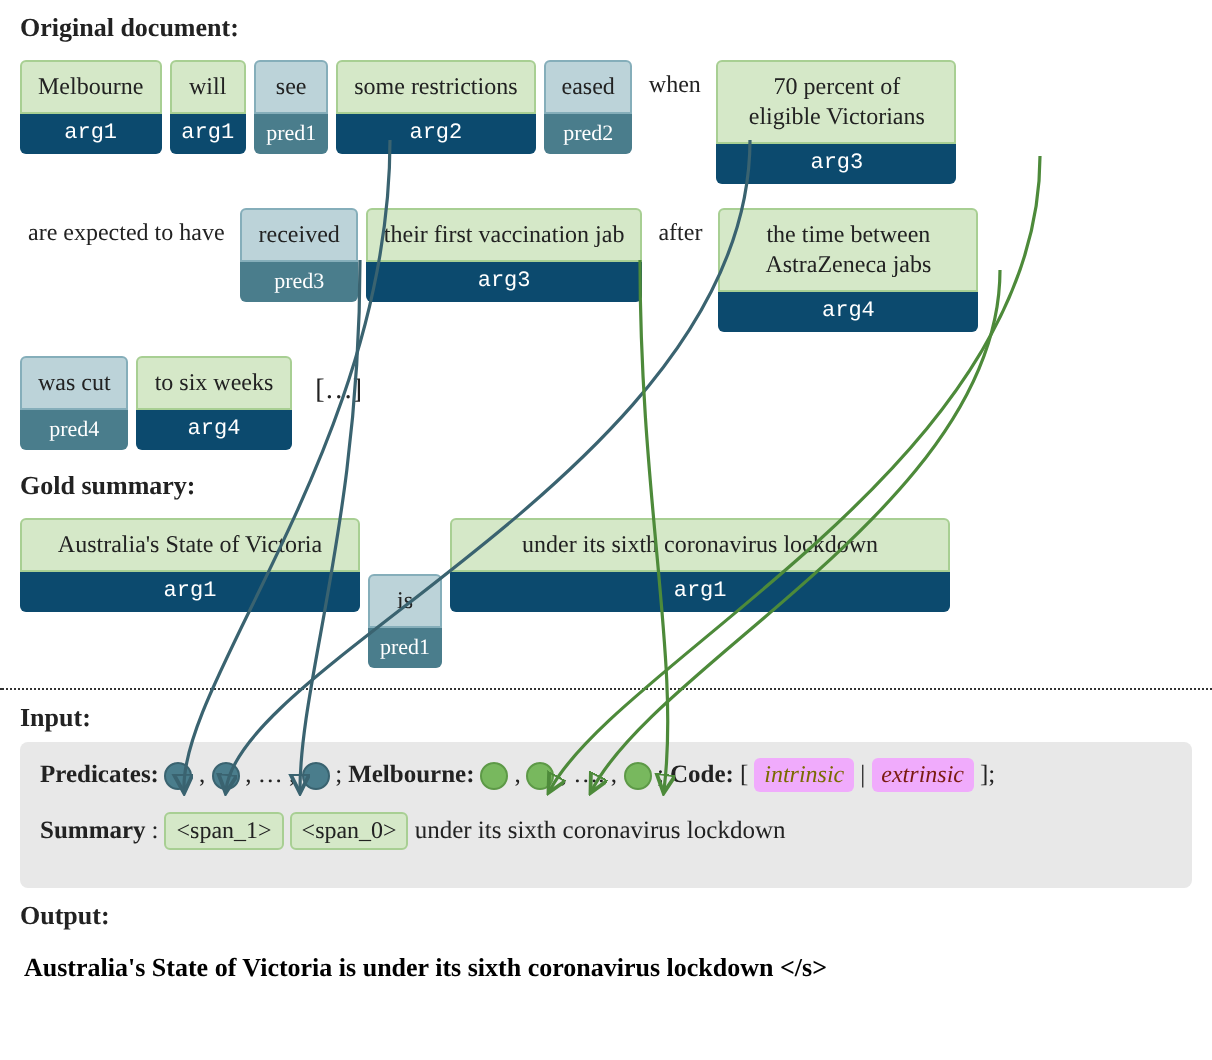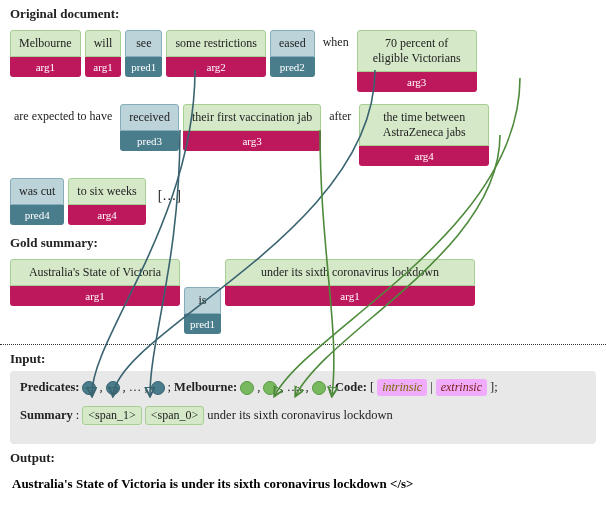--- a/index.html
+++ b/index.html
@@ -45,21 +45,21 @@
     font-family: Georgia, serif;
   }
   .plain {
     font-size: 12px;
     padding: 5px 4px;
     color: #222;
     white-space: nowrap;
     align-self: flex-start;
   }
   .arg-bg   { background: #d5e8c8; border: 1px solid #a8cf93; }
-  .arg-role { background: #be185d; color: #fff; }
+  .arg-role { background: #0c4a6e; color: #fff; font-family: Liberation Mono, monospace; }
   .pred-bg  { background: #bcd3d9; border: 1px solid #85aeba; }
   .pred-role{ background: #4a7d8c; color: #fff; }
   .ellipsis { font-size: 14px; padding: 10px 8px; }
   
   .summary-wide { min-width: 170px; }
   .summary-med  { min-width: 36px; margin-top: 28px; }
   .summary-right{ min-width: 250px; }
 
   .dotted {
     border-top: 1.5px dotted #333;

